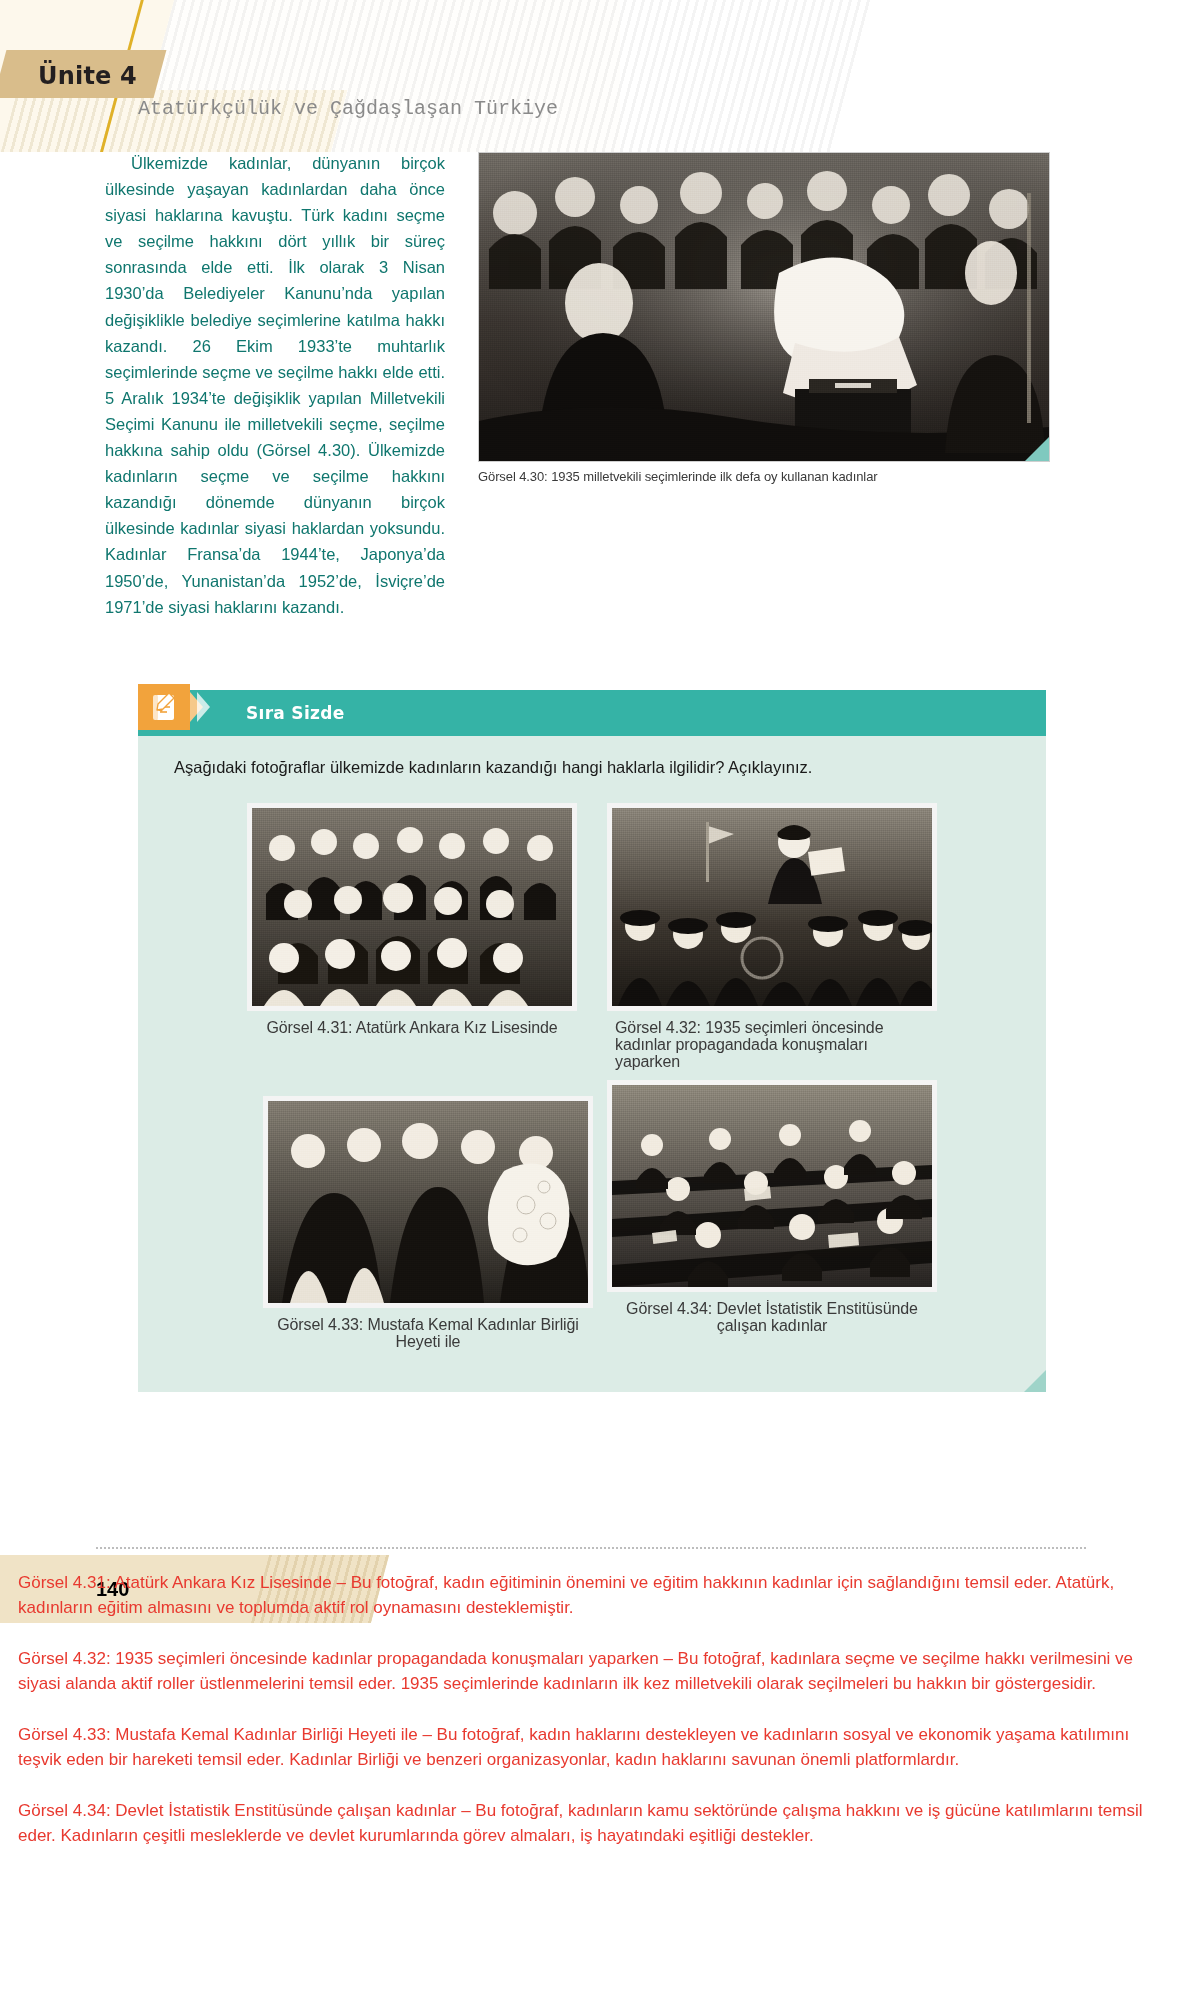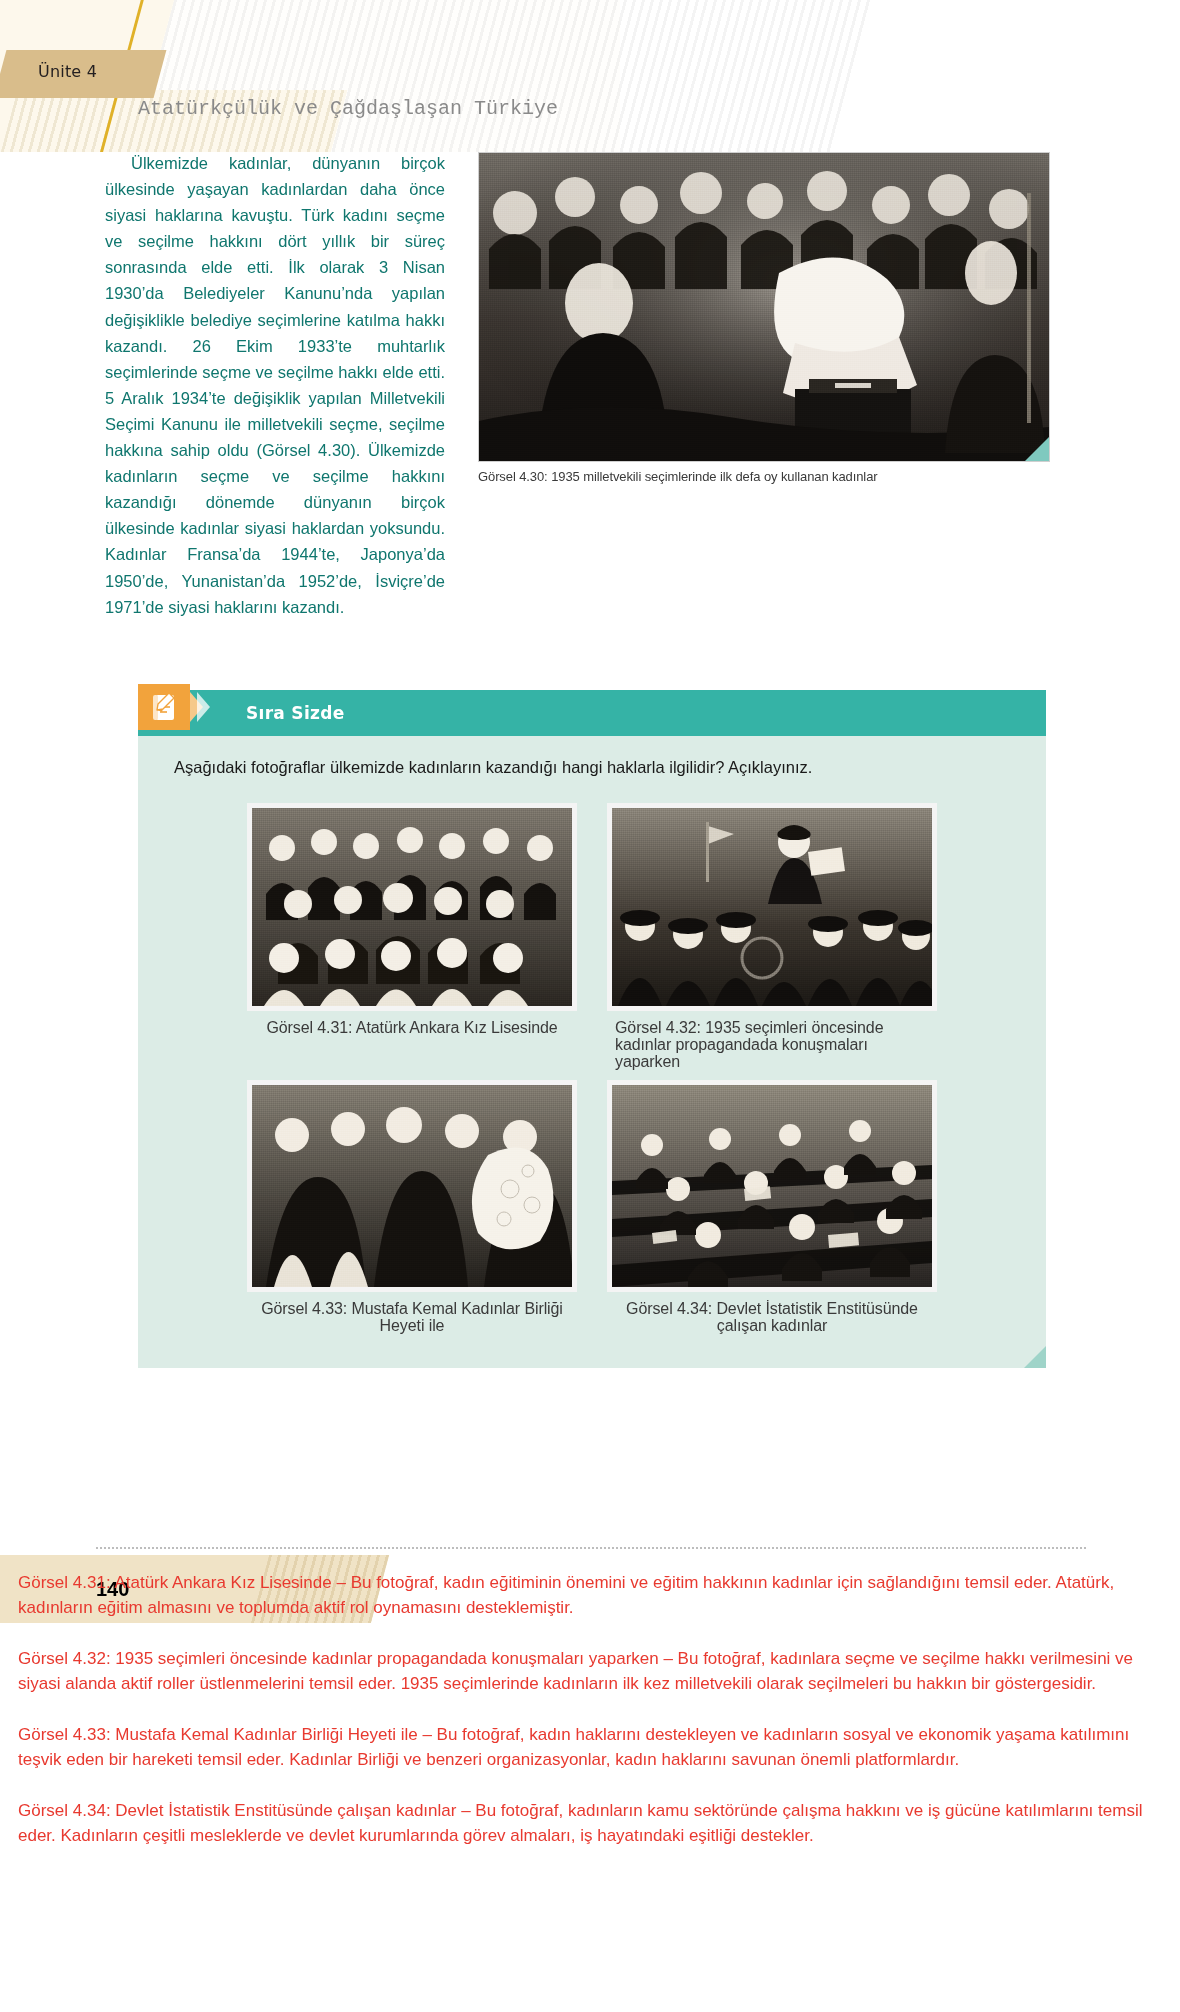--- a/index.html
+++ b/index.html
@@ -76,22 +76,22 @@
     position: absolute;
     left: 0; top: 50px;
     width: 160px;
     height: 48px;
     background: #d9bd8b;
     transform: skewX(-15deg);
   }
   .unit-tab-label {
     position: absolute;
     left: 38px; top: 62px;
-    font-size: 16px;
-    font-weight: normal;
+    font-size: 24px;
+    font-weight: bold;
     color: #231f20;
     letter-spacing: .2px;
     font-family: "DejaVu Sans", sans-serif;
   }
   .unit-subtitle {
     position: absolute;
     left: 138px; top: 97px;
     font-size: 20px;
     color: #8a8a8a;
     font-family: Liberation Mono, monospace;
@@ -190,21 +190,21 @@
     position: relative;
     margin-left: 108px;
     color: #ffffff;
     font-size: 17px;
     font-weight: bold;
     font-family: "DejaVu Sans", sans-serif;
     letter-spacing: .3px;
   }
   .activity-body {
     background: #dcece6;
-    padding: 22px 24px 34px 24px;
+    padding: 22px 24px 26px 24px;
     position: relative;
   }
   .activity-prompt {
     font-size: 16.5px;
     color: #1a1a1a;
     margin: 0 0 26px 12px;
     font-family: "Liberation Sans", sans-serif;
   }
   .grid {
     display: grid;
@@ -514,21 +514,21 @@
               <path d="M288 198 q20 -50 40 0z"></path>
             </g>
 
             <circle cx="150" cy="150" r="20" fill="none" stroke="#cfc9bb" stroke-width="3" opacity=".55"></circle>
           </svg>
           <div class="grain"></div>
         </div>
         <figcaption class="cell-caption left">Görsel 4.32: 1935 seçimleri öncesinde kadınlar propagandada konuşmaları yaparken</figcaption>
       </figure>
 
-      <figure class="cell" style="margin:0;">
+      <figure class="cell" style="margin:16px;">
         <div class="cell-photo tall">
           <svg width="320" height="202" viewBox="0 0 320 202" preserveAspectRatio="none">
             <defs>
               <linearGradient id="g33" x1="0" y1="0" x2="0" y2="1">
                 <stop offset="0%" stop-color="#827c71"></stop>
                 <stop offset="100%" stop-color="#221f1b"></stop>
               </linearGradient>
             </defs>
             <rect width="320" height="202" fill="url(#g33)"></rect>
 

